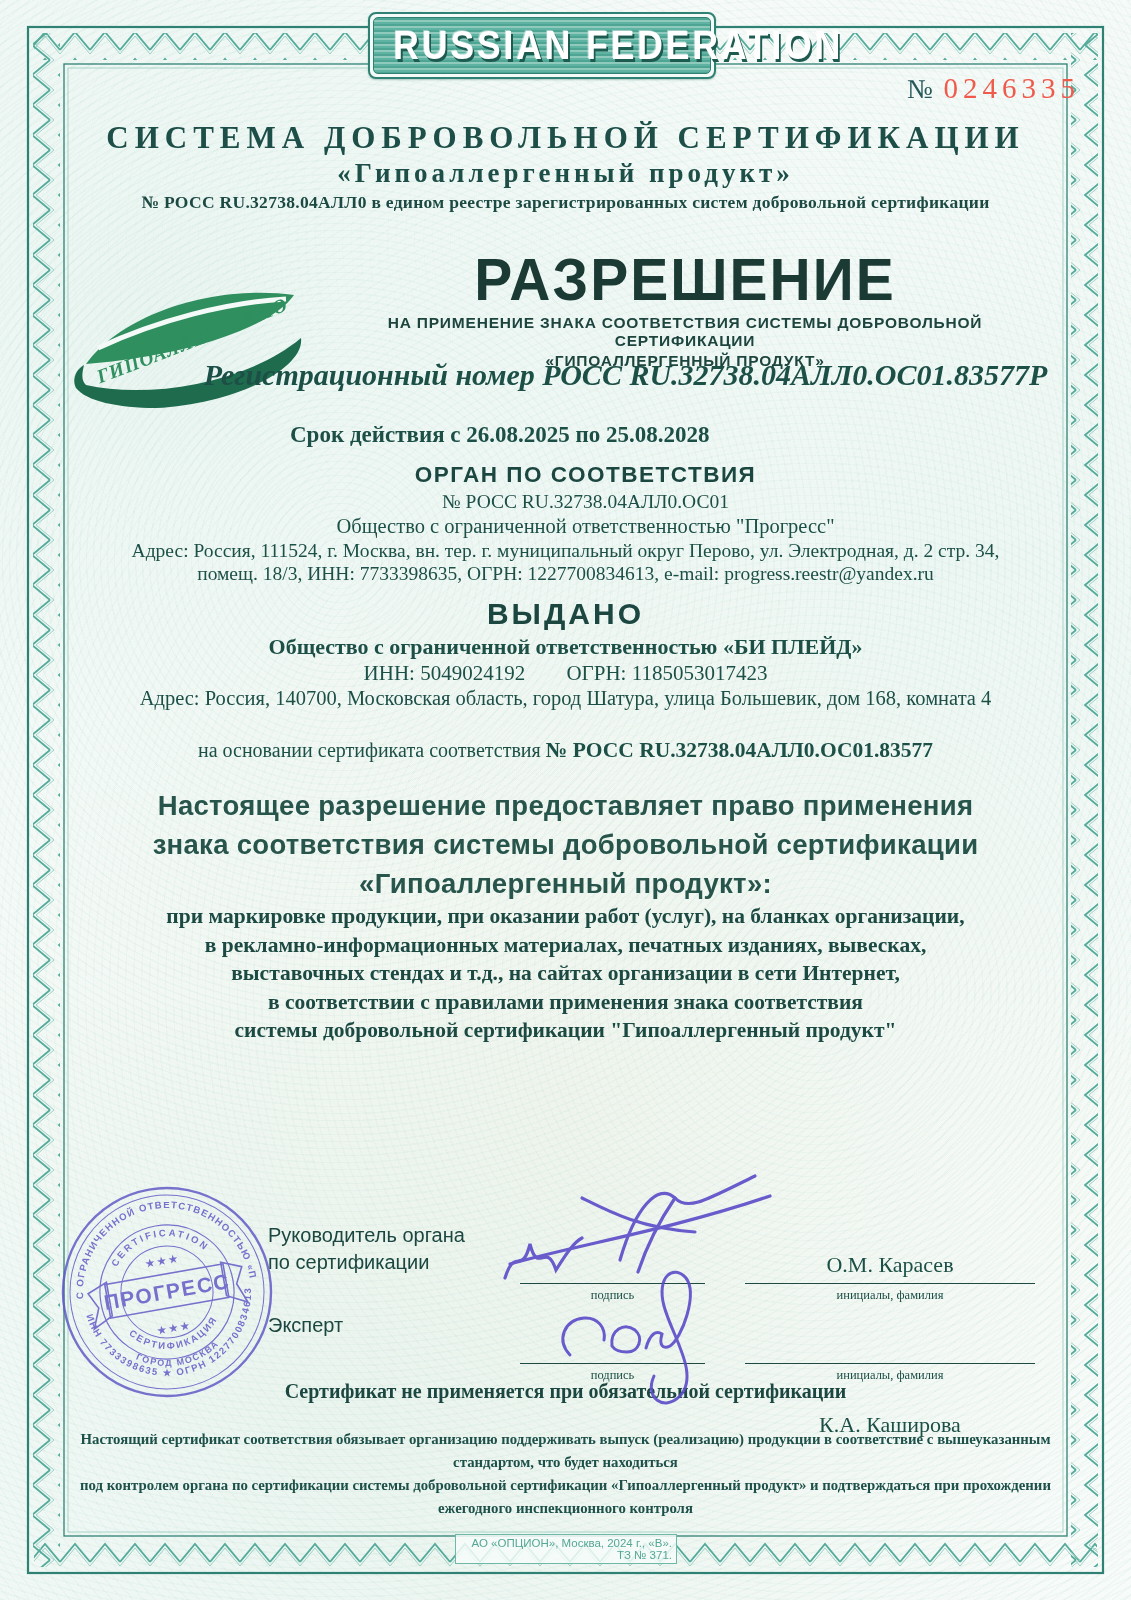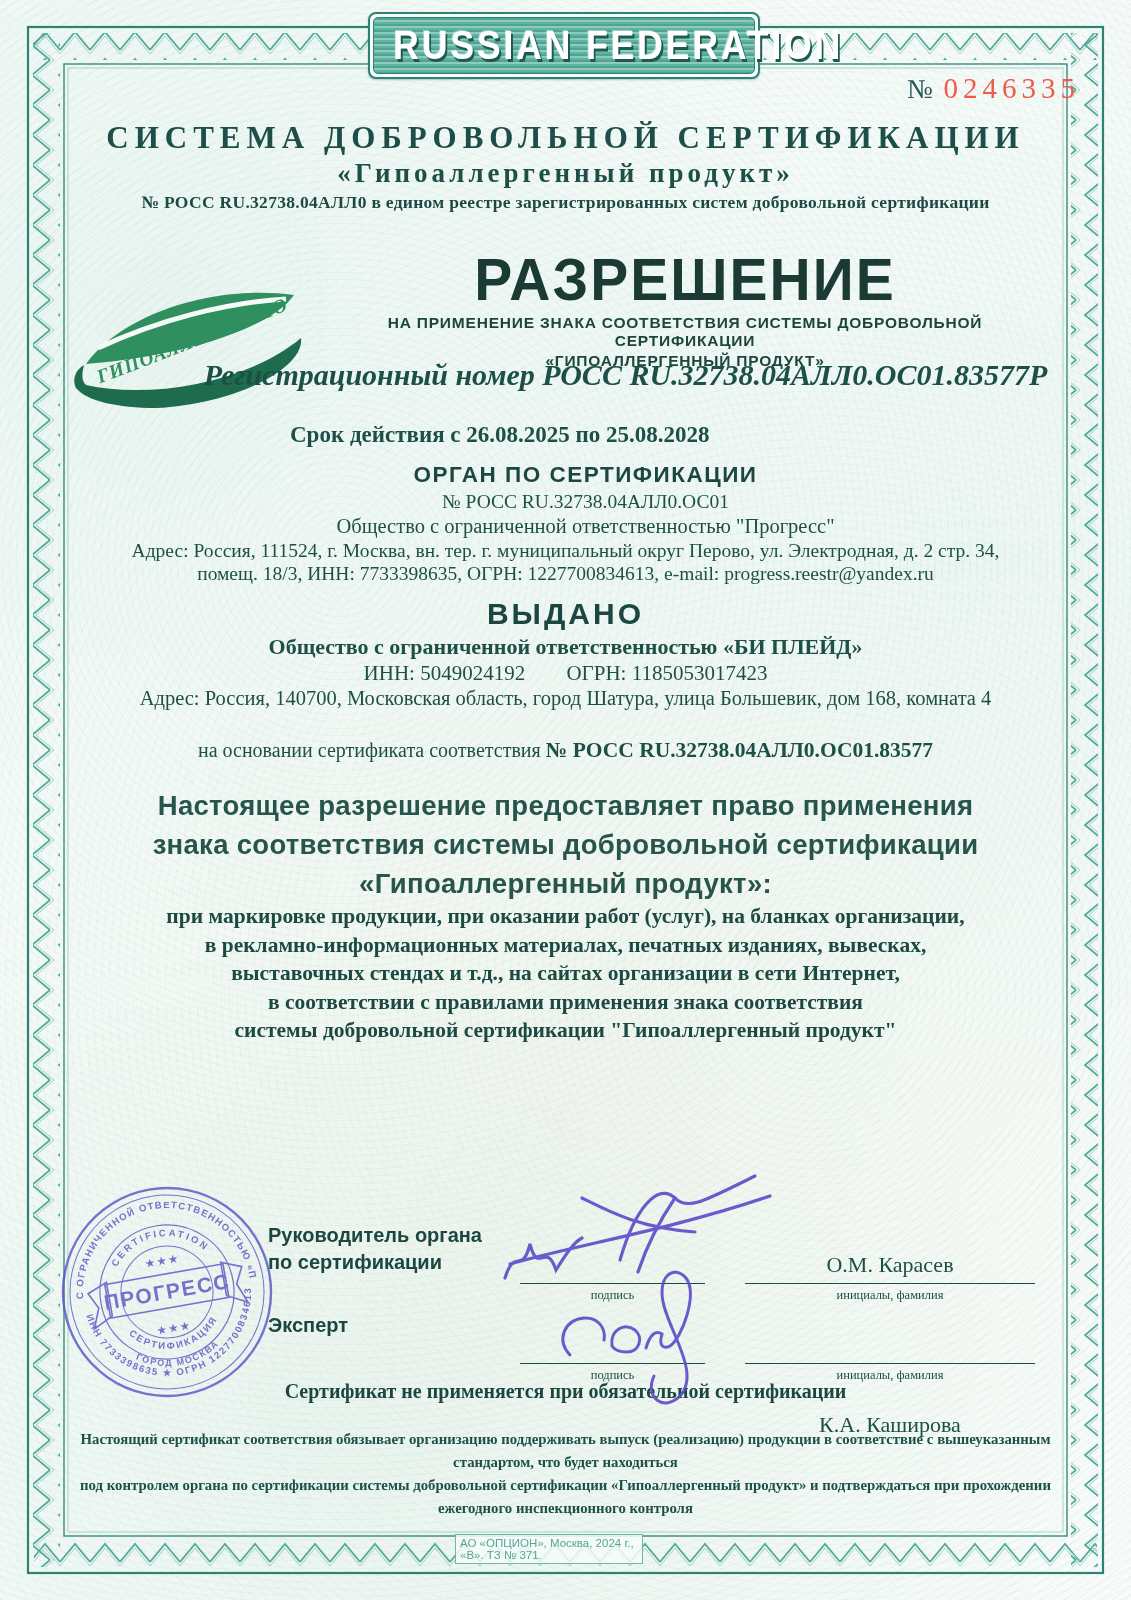--- a/index.html
+++ b/index.html
@@ -18,21 +18,21 @@
     content:""; position:absolute; inset:0; pointer-events:none;
     background:
       repeating-radial-gradient(circle at 30% 35%, rgba(90,170,150,.05) 0 1.5px, transparent 1.5px 7px),
       repeating-radial-gradient(circle at 72% 62%, rgba(90,170,150,.045) 0 1.5px, transparent 1.5px 8px),
       repeating-radial-gradient(circle at 55% 15%, rgba(200,190,120,.035) 0 1px, transparent 1px 9px);
   }
   .border-svg { position:absolute; inset:0; z-index:1; pointer-events:none; }
   .abs { position:absolute; z-index:3; }
   .center-col { left:60px; width:1011px; text-align:center; }
 
-  .banner { left:368px; top:12px; width:392px; border:2px solid #2f8273; border-radius:8px;
+  .banner { left:368px; top:12px; width:348px; border:2px solid #2f8273; border-radius:8px;
             background:#f3faf8; padding:3px; box-shadow:0 1px 2px rgba(40,110,95,.35); z-index:4; }
   .banner-inner { border-radius:5px; padding:7px 10px 6px; text-align:center;
             background:repeating-linear-gradient(180deg,#4ea594 0 2px,#8fcabd 2px 4px,#5fb3a2 4px 6px);
             border:1px solid #2f8273; }
   .banner-text { font-family:"Liberation Sans", sans-serif; font-weight:bold; font-size:37px;
             letter-spacing:3px; color:#ffffff; white-space:nowrap; display:inline-block;
             transform:scale(.96,1.12);
             text-shadow:2px 2px 0 #1d5a50, -1px -1px 0 rgba(255,255,255,.45); }
 
   .cert-no { top:72px; left:860px; width:220px; text-align:right; font-size:27px; color:#27585a;
@@ -68,33 +68,33 @@
   .issued-ids span { margin:0 18px; }
   .issued-addr { top:687px; font-size:20.5px; color:#1c4f46; }
 
   .basis { top:738px; font-size:20px; color:#1c4f46; }
   .basis .num { font-weight:bold; font-size:21.5px; }
 
   .grant { top:786px; font-family:"Liberation Sans", sans-serif; font-weight:bold;
            font-size:27.5px; color:#27544b; line-height:39px; letter-spacing:.3px; }
   .usage { top:902px; font-weight:bold; font-size:21.5px; color:#1c4a43; line-height:28.5px; }
 
-  .role-label { left:268px; font-family:"Liberation Sans", sans-serif; font-weight:bold;
+  .role-label { left:268px; font-family:"Liberation Sans", sans-serif; font-weight:normal;
                 font-size:20px; color:#1b4740; line-height:27px; text-align:left; z-index:5; }
   .sig-line { border-bottom:1.5px solid #1f4a44; z-index:4; }
   .sig-caption { font-size:12.5px; color:#1c4f46; text-align:center; z-index:4; }
   .sig-name { font-size:22px; color:#1c4f46; text-align:center; z-index:4; }
   .sig-svg { z-index:6; pointer-events:none; }
 
   .stamp-svg { left:52px; top:1172px; width:230px; height:240px; opacity:.82; z-index:2; }
 
   .note { top:1380px; font-weight:bold; font-size:20px; color:#1b4740; }
   .fine { top:1428px; font-weight:bold; font-size:14.8px; color:#1d5049; line-height:23px; }
 
-  .print-box { top:1534px; left:455px; width:188px; text-align:left;
+  .print-box { top:1534px; left:455px; width:222px; text-align:right;
                font-family:"Liberation Sans", sans-serif; font-size:11.5px; color:#55a695;
                border:1px solid #6fb8a8; background:rgba(246,252,249,.85); padding:2px 4px; z-index:4; }
 </style>
 </head>
 <body>
 
 <div class="page">
 
   <svg class="border-svg" width="1131" height="1600">
     <defs>
@@ -145,21 +145,21 @@
     <path d="M 30,80 C 90,52 160,34 218,31" fill="none" stroke="#f4faf7" stroke-width="5"></path>
     <path d="M 8,120 C 4,113 7,102 16,97 C 14,106 13,112 18,117 C 80,131 178,116 233,70 C 237,100 168,136 88,140 C 50,140 18,133 8,120 Z" fill="#1e6b4e"></path>
     <text font-family="Liberation Serif, serif" font-style="italic" font-weight="bold" font-size="19.5" fill="#2f8f5f" letter-spacing="1">
       <textPath href="#leafcurve" startOffset="2">ГИПОАЛЛЕРГЕННО</textPath>
     </text>
   </svg>
 
   <div class="abs center-col reg-number">Регистрационный номер РОСС RU.32738.04АЛЛ0.ОС01.83577Р</div>
   <div class="abs validity">Срок действия с 26.08.2025 по 25.08.2028</div>
 
-  <div class="abs center-col organ-head">ОРГАН ПО СЕРТИФИКАЦИИ</div>
+  <div class="abs center-col organ-head">ОРГАН ПО СООТВЕТСТВИЯ</div>
   <div class="abs center-col organ-num">№ РОСС RU.32738.04АЛЛ0.ОС01</div>
   <div class="abs center-col organ-name">Общество с ограниченной ответственностью "Прогресс"</div>
   <div class="abs center-col organ-a1">Адрес: Россия, 111524, г. Москва, вн. тер. г. муниципальный округ Перово, ул. Электродная, д. 2 стр. 34,</div>
   <div class="abs center-col organ-a2">помещ. 18/3, ИНН: 7733398635, ОГРН: 1227700834613, e-mail: progress.reestr@yandex.ru</div>
 
   <div class="abs center-col issued-head">ВЫДАНО</div>
   <div class="abs center-col issued-name">Общество с ограниченной ответственностью «БИ ПЛЕЙД»</div>
   <div class="abs center-col issued-ids">
     <span>ИНН: 5049024192</span>
     <span>ОГРН: 1185053017423</span>

